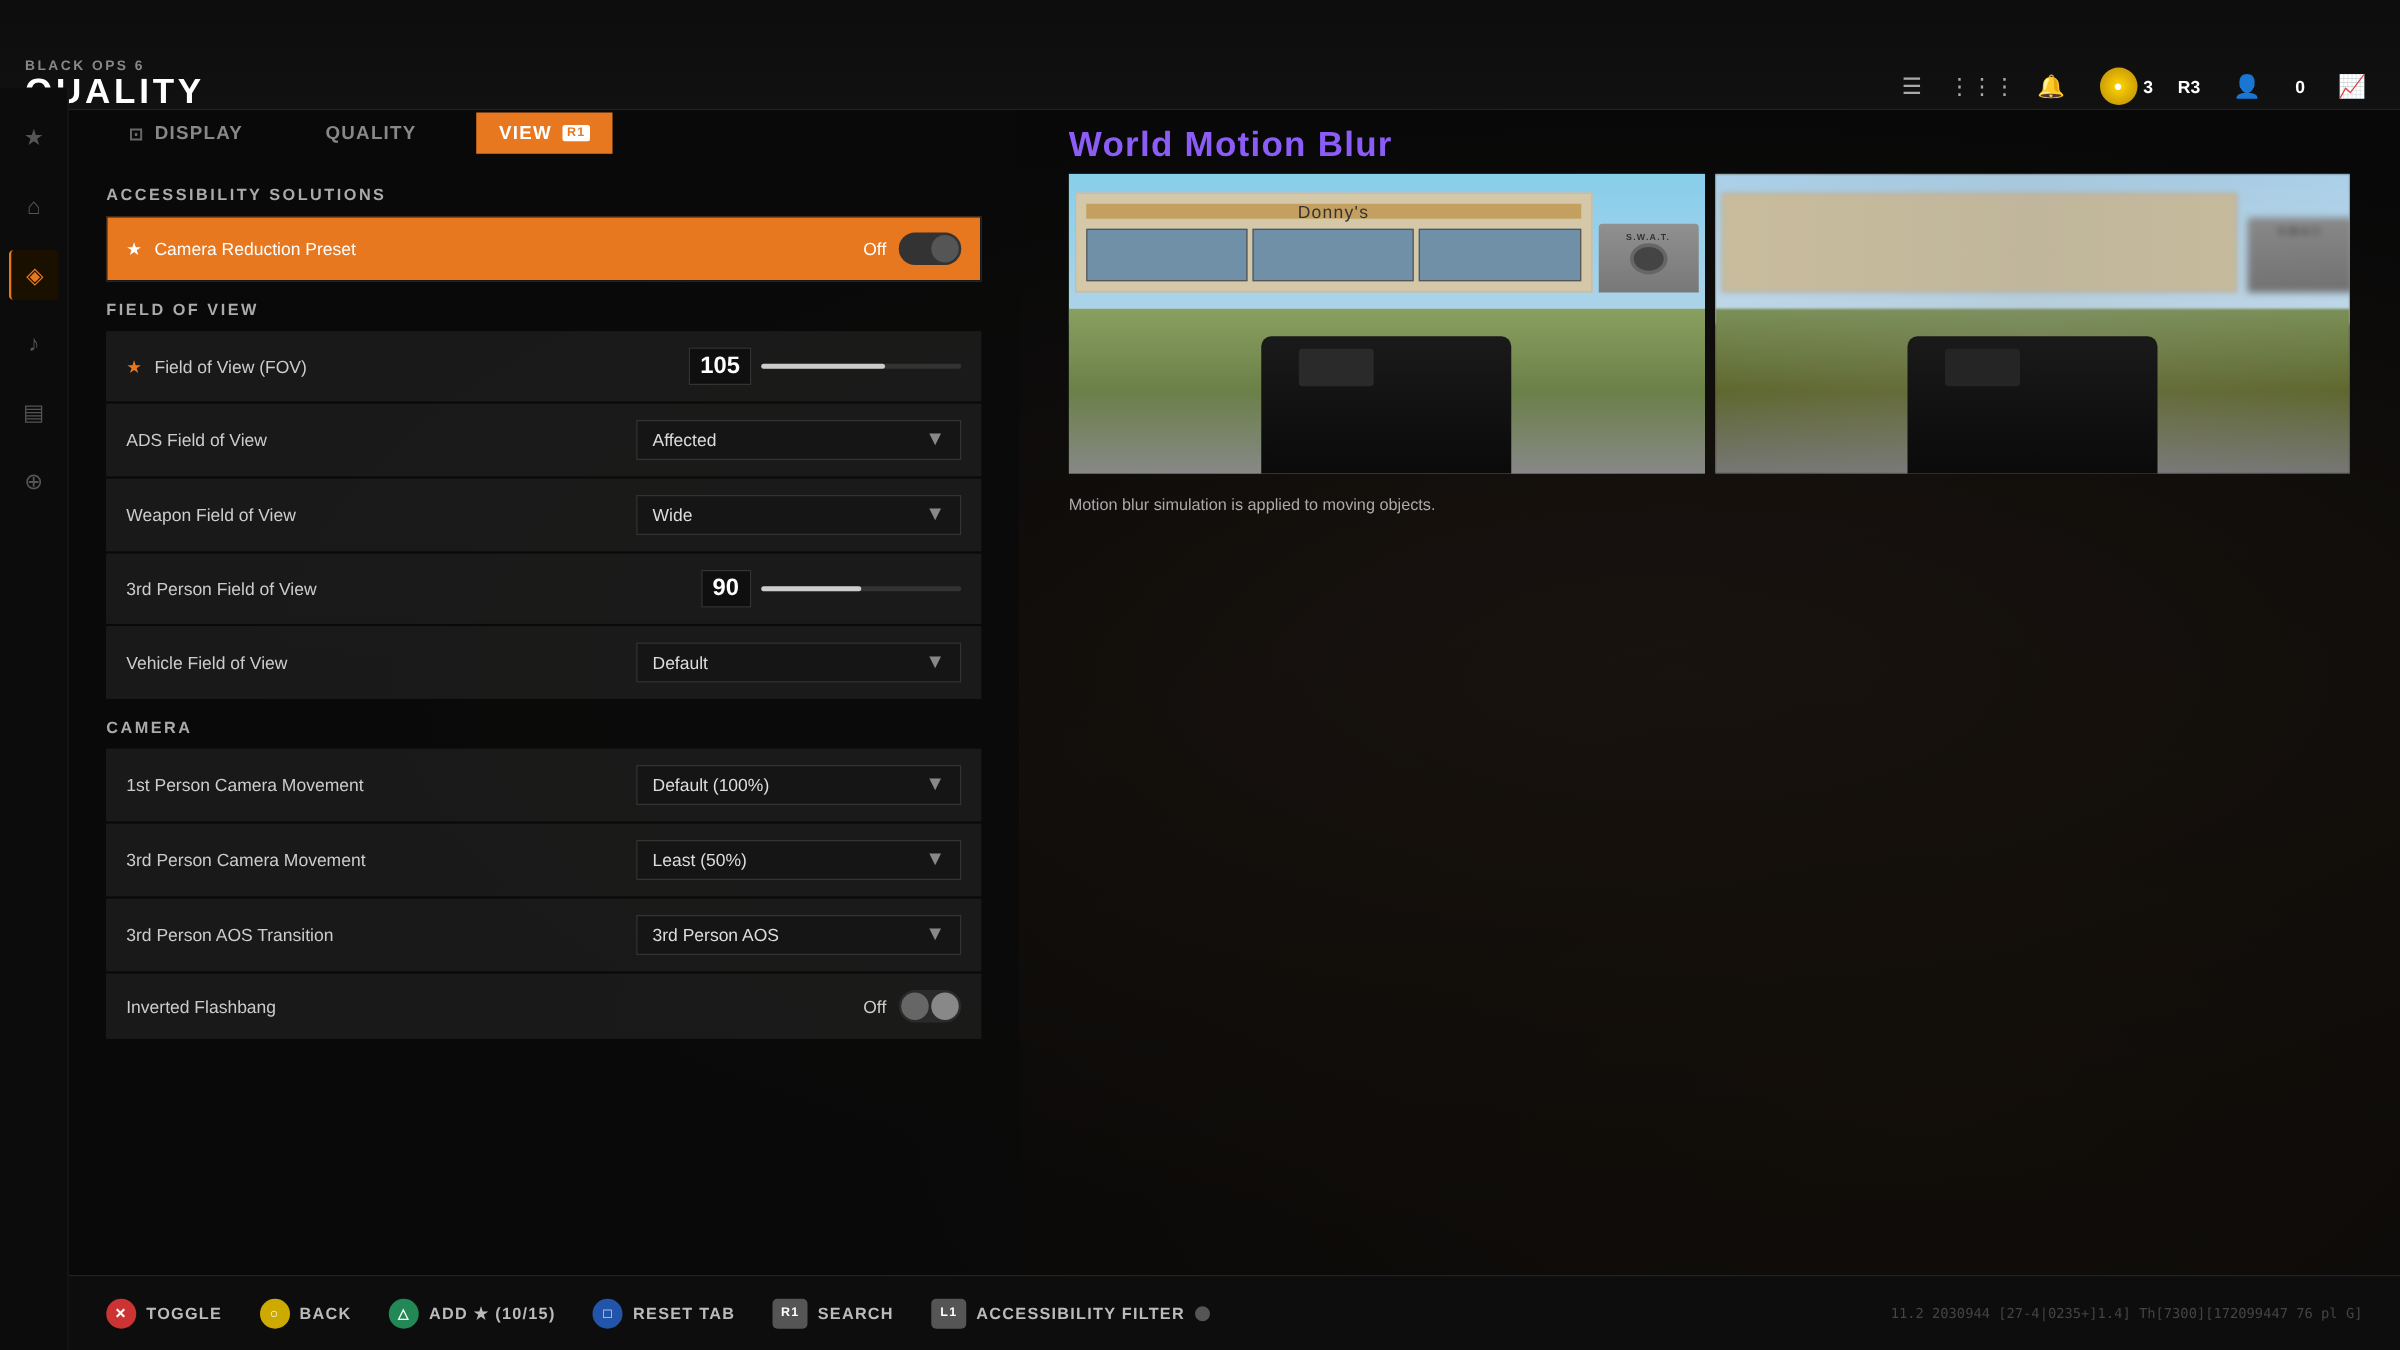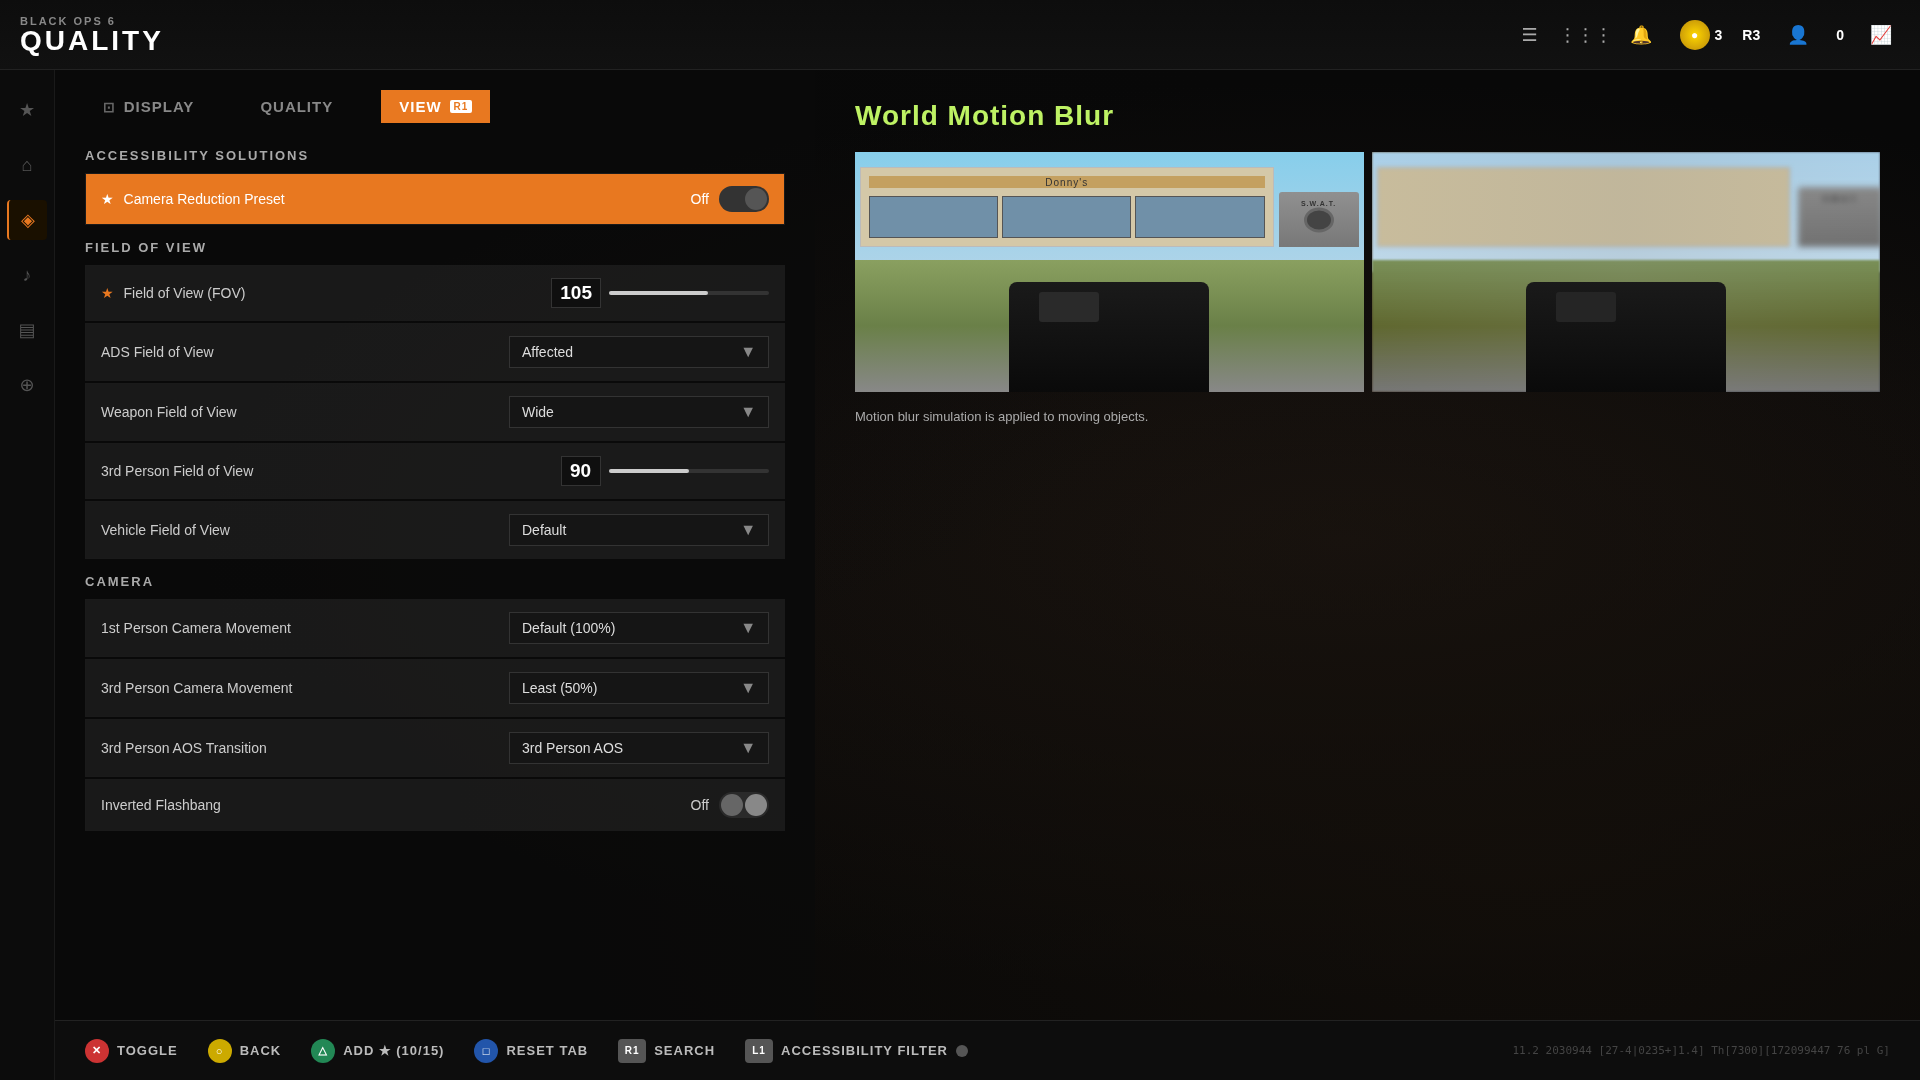--- a/index.html
+++ b/index.html
@@ -19,24 +19,24 @@
       position: absolute;
       inset: 0;
       background: radial-gradient(ellipse at 70% 50%, #1a1410 0%, #080808 60%);
       z-index: 0;
     }
 
     
     .top-bar {
       position: absolute;
       top: 0; left: 0; right: 0;
-      height: 70px;
+      height: 88px;
       background: linear-gradient(180deg, #0d0d0d 0%, #111 100%);
       display: flex;
-      align-items: center;
+      align-items: flex-end;
       padding: 0 20px;
       z-index: 10;
       border-bottom: 1px solid #222;
     }
 
     .logo-area {
       display: flex;
       flex-direction: column;
       margin-right: 30px;
     }
@@ -327,22 +327,22 @@
     .preview-area {
       flex: 1;
       padding: 30px 40px;
       display: flex;
       flex-direction: column;
     }
 
     .preview-title {
       font-size: 28px;
       font-weight: bold;
-      color: #bef264;
-      margin-bottom: 20px;
+      color: #8b5cf6;
+      margin-bottom: 7px;
       letter-spacing: 1px;
     }
 
     .preview-images {
       display: flex;
       gap: 8px;
       margin-bottom: 15px;
     }
 
     .preview-img {
@@ -655,21 +655,21 @@
     <div class="preview-images">
 
       <div class="preview-img preview-img-left">
         <div class="preview-scene">
 
           <div style="position:absolute;top:0;left:0;right:0;height:50%;background:linear-gradient(180deg,#87ceeb 0%,#b0d4e8 100%);"></div>
 
           <div style="position:absolute;bottom:0;left:0;right:0;height:55%;background:linear-gradient(180deg,#8aa060 0%,#6a8048 50%,#888 100%);"></div>
 
           <div style="position:absolute;top:15px;left:5px;right:90px;height:80px;background:#d4c8a8;border:1px solid #bbb;">
-            <div style="position:absolute;top:8px;left:8px;right:8px;height:12px;background:#c4a060;font-size:10px;color:#333;display:flex;align-items:center;justify-content:center;letter-spacing:1px;">Donny's</div>
+            <div style="position:absolute;top:8px;left:8px;right:8px;height:12px;background:#c4a060;font-size:14px;color:#333;display:flex;align-items:center;justify-content:center;letter-spacing:1px;">Donny's</div>
             <div style="position:absolute;top:28px;left:8px;right:8px;bottom:8px;display:flex;gap:4px;">
               <div style="flex:1;background:#7090a8;border:1px solid #555;"></div>
               <div style="flex:1;background:#7090a8;border:1px solid #555;"></div>
               <div style="flex:1;background:#7090a8;border:1px solid #555;"></div>
             </div>
           </div>
 
           <div style="position:absolute;top:40px;right:5px;width:80px;height:55px;background:linear-gradient(180deg,#909090 0%,#787878 100%);border-radius:3px 3px 0 0;">
             <div style="position:absolute;top:8px;left:50%;transform:translateX(-50%);font-size:7px;font-weight:bold;color:#333;letter-spacing:1px;">S.W.A.T.</div>
             <div style="position:absolute;top:50%;left:50%;transform:translate(-50%,-50%);width:30px;height:25px;border-radius:50%;border:3px solid #666;background:#444;"></div>

